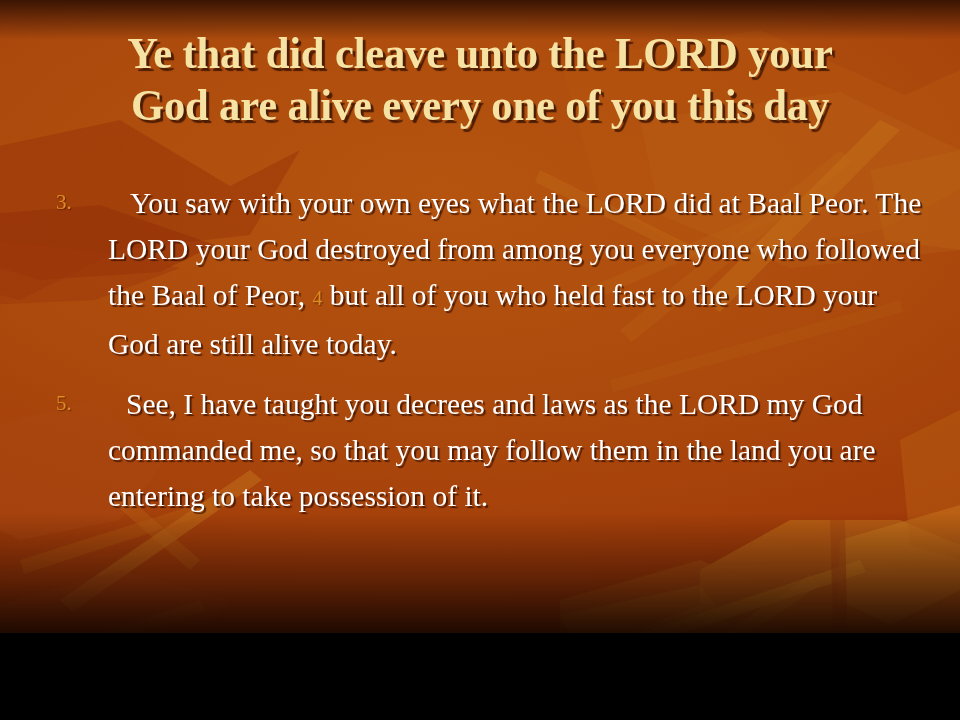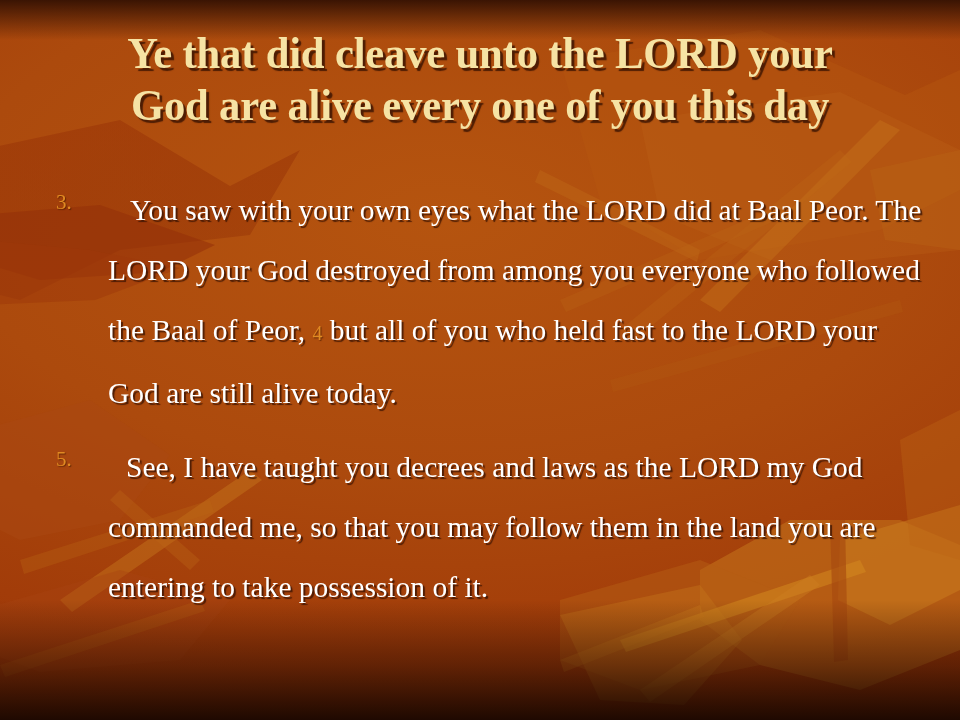--- a/index.html
+++ b/index.html
@@ -3,21 +3,21 @@
 <meta charset="utf-8">
 <style>
   html, body {
     margin: 0;
     padding: 0;
     background: #000;
   }
   #slide {
     position: relative;
     width: 960px;
-    height: 720px;
+    height: 633px;
     overflow: hidden;
     font-family: "Liberation Serif", "DejaVu Serif", serif;
     background: #404040;
   }
 
   
   .bg-base {
     position: absolute;
     inset: 0;
     background:
@@ -79,21 +79,21 @@
     font-size: 21px;
     line-height: 45px;
     text-align: left;
     padding-left: 10px;
     box-sizing: border-box;
     text-shadow: 1px 1px 1px rgba(60,20,2,0.55);
   }
   .itext {
     flex: 1 1 auto;
     font-size: 29.5px;
-    line-height: 60px;
+    line-height: 46px;
     color: #FFFFFF;
     text-shadow: 2px 2px 1px rgba(55,18,2,0.8);
     text-indent: 22px;
   }
   .vnum {
     color: #E08A22;
     font-size: 20px;
     text-shadow: 1px 1px 1px rgba(60,20,2,0.6);
   }
   .item-2 .itext { text-indent: 18px; }

